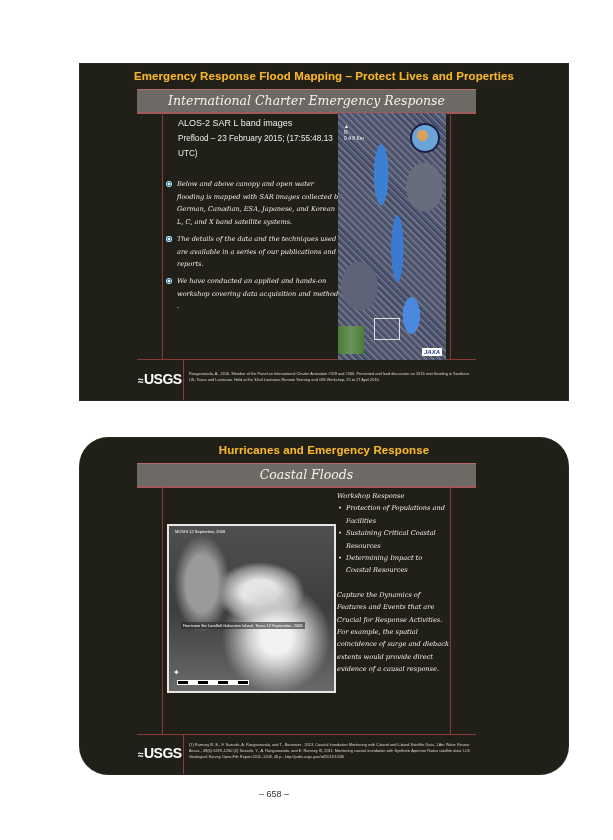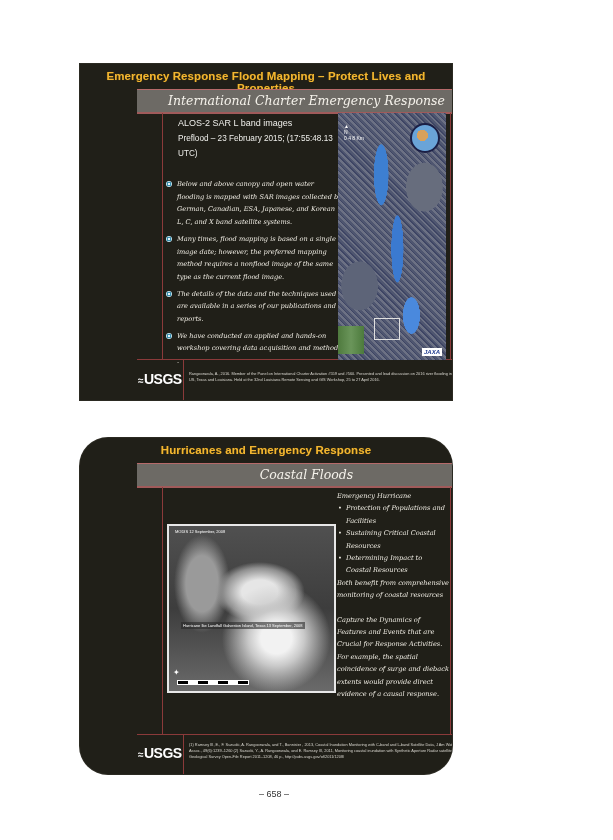--- a/index.html
+++ b/index.html
@@ -1,21 +1,21 @@
 <!DOCTYPE html>
 <html><head>
   <meta charset="utf-8">
   <style>
     html, body { margin: 0; padding: 0; }
     body {
       width: 613px; height: 840px; background: #ffffff; position: relative; overflow: hidden;
       font-family: "Liberation Sans", sans-serif;
     }
     .slide {
-      position: absolute; left: 80px; width: 372px;
+      position: absolute; left: 80px; width: 488px;
       background: #201f18;
       box-shadow: 0 0 0 1px #2b2a22;
       overflow: hidden;
     }
     #slide1 { top: 64px; height: 336px; }
     #slide2 { top: 438px; height: 336px; border-radius: 28px; }
 
     .slide-title {
       position: absolute; left: 0; right: 0; top: 6px; text-align: center;
       color: #f2b632; font-weight: bold; font-size: 11.5px; letter-spacing: 0.1px;
@@ -146,21 +146,20 @@
     <div>Preflood – 23 February 2015; (17:55:48.13 UTC)</div>
   </div>
 
   <div class="bullets">
     <div class="bullet">
       <span class="dot"></span>
       <span>Below and above canopy and open water flooding is mapped with SAR images collected by German, Canadian, ESA, Japanese, and Korean L, C, and X band satellite systems.</span>
     </div>
     <div class="bullet">
       <span class="dot"></span>
-      <span>Many times, flood mapping is based on a single image date; however, the preferred mapping method requires a nonflood image of the same type as the current flood image.</span>
     </div>
     <div class="bullet">
       <span class="dot"></span>
       <span>The details of the data and the techniques used are available in a series of our publications and reports.</span>
     </div>
     <div class="bullet">
       <span class="dot"></span>
       <span>We have conducted an applied and hands-on workshop covering data acquisition and methods .</span>
     </div>
   </div>
@@ -193,25 +192,24 @@
   <div class="vline" style="left:103px; top:296px; height:40px;"></div>
 
   <div class="hurricane-image" title="Satellite image of hurricane landfall">
     <div class="img-label">MODIS 12 September, 2008</div>
     <div class="callout">Hurricane Ike Landfall Galveston Island, Texas 13 September, 2008</div>
     <div class="compass">✦</div>
     <div class="scale"></div>
   </div>
 
   <div class="right-text">
-    <div>Emergency Hurricane</div>
+    <div>Workshop Response</div>
     <div class="sub">Protection of Populations and Facilities</div>
     <div class="sub">Sustaining Critical Coastal Resources</div>
     <div class="sub">Determining Impact to Coastal Resources</div>
-    <div>Both benefit from comprehensive monitoring of coastal resources</div>
     <div class="gap"></div>
     <div>Capture the Dynamics of Features and Events that are Crucial for Response Activities. For example, the spatial coincidence of surge and dieback extents would provide direct evidence of a causal response.</div>
   </div>
 
   <div class="usgs-logo" style="top:307px;">
     <span class="wave">≈</span><span>USGS</span>
   </div>
   <div class="citation" style="top:304px;">(1) Ramsey III, E., F. Suzuoki, A. Rangoonwala, and T., Bannister , 2013, Coastal Inundation Monitoring with C-band and L-band Satellite Data, J Am Water Resour Assoc., 49(6):1239–1260 (2) Suzuoki, Y., A. Rangoonwala, and E. Ramsey III, 2011, Monitoring coastal inundation with Synthetic Aperture Radar satellite data: U.S. Geological Survey Open-File Report 2011–1208, 46 p., http://pubs.usgs.gov/of/2011/1208/</div>
 </div>
 

